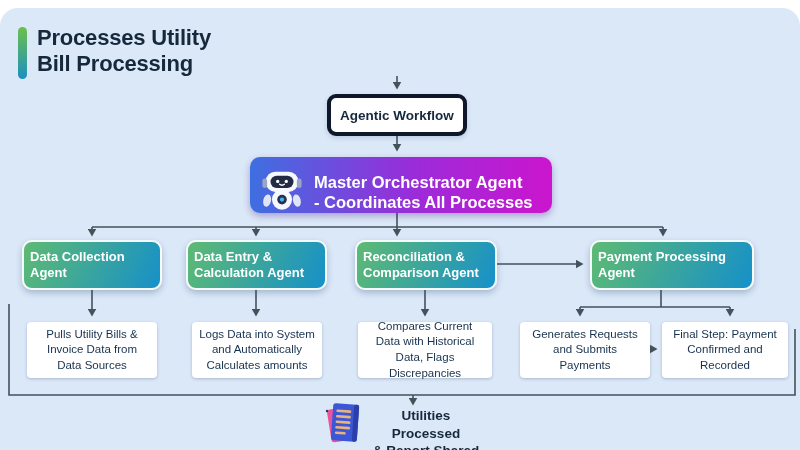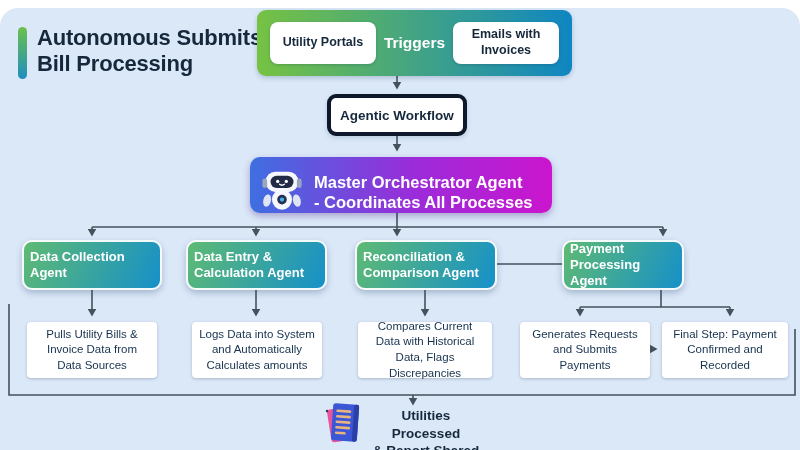--- a/index.html
+++ b/index.html
@@ -31,21 +31,21 @@
     box-shadow:0 3px 7px rgba(70,30,130,.35);}
   .orch-text{font-size:16.5px;font-weight:bold;line-height:1.2;}
   
   .agent{top:240px;height:50px;border-radius:10px;border:2.5px solid rgba(255,255,255,.95);
     background:linear-gradient(115deg,#5eba73,#1690c9);display:flex;align-items:center;
     justify-content:center;text-align:left;color:#fff;font-weight:bold;font-size:13px;
     line-height:1.25;box-shadow:0 3px 6px rgba(40,70,110,.3);padding:2px 6px;}
   .agent0{left:22px;width:140px;}
   .agent1{left:186px;width:141px;}
   .agent2{left:355px;width:142px;}
-  .agent3{left:562px;width:122px;}
+  .agent3{left:590px;width:164px;}
   
   .desc{top:322px;height:56px;background:#fff;border-radius:4px;display:flex;align-items:center;
     justify-content:center;text-align:center;font-size:11.5px;color:#17324f;line-height:1.35;
     padding:4px 7px;box-shadow:0 1px 3px rgba(50,70,100,.3);}
   .desc0{left:27px;width:130px;}
   .desc1{left:192px;width:130px;}
   .desc2{left:358px;width:134px;}
   .desc3{left:520px;width:130px;}
   .desc4{left:662px;width:126px;}
   
@@ -84,29 +84,24 @@
       <line x1="580" y1="307" x2="580" y2="315" marker-end="url(#ah)"></line>
       <line x1="730" y1="307" x2="730" y2="315" marker-end="url(#ah)"></line>
       <line x1="651" y1="349" x2="656" y2="349" marker-end="url(#ah)"></line>
       <path d="M9,304 L9,395 L795,395 L795,329"></path>
       <line x1="413" y1="395" x2="413" y2="404" marker-end="url(#ah)"></line>
     </g>
   </svg>
 
   <div class="abs title-bar"></div>
   <div class="abs title-text">
-    <span>Autonomous Submits</span><br>
+    <span>Processes Utility</span><br>
     <span>Bill Processing</span>
   </div>
 
-  <div class="abs triggers">
-    <div class="tsrc">Utility Portals</div>
-    <div class="tlabel">Triggers</div>
-    <div class="tsrc">Emails with Invoices</div>
-  </div>
 
   <div class="abs workflow">Agentic Workflow</div>
 
   <div class="abs orchestrator">
     <svg width="46" height="46" viewBox="0 0 48 48">
       <ellipse cx="8.5" cy="35" rx="4" ry="6.5" fill="#dfe5f2" transform="rotate(14 8.5 35)"></ellipse>
       <ellipse cx="39.5" cy="35" rx="4" ry="6.5" fill="#dfe5f2" transform="rotate(-14 39.5 35)"></ellipse>
       <circle cx="24" cy="34" r="10.5" fill="#f6f8fd"></circle>
       <circle cx="24" cy="34" r="5" fill="#27304e"></circle>
       <circle cx="24" cy="34" r="2.2" fill="#43b2f2"></circle>

